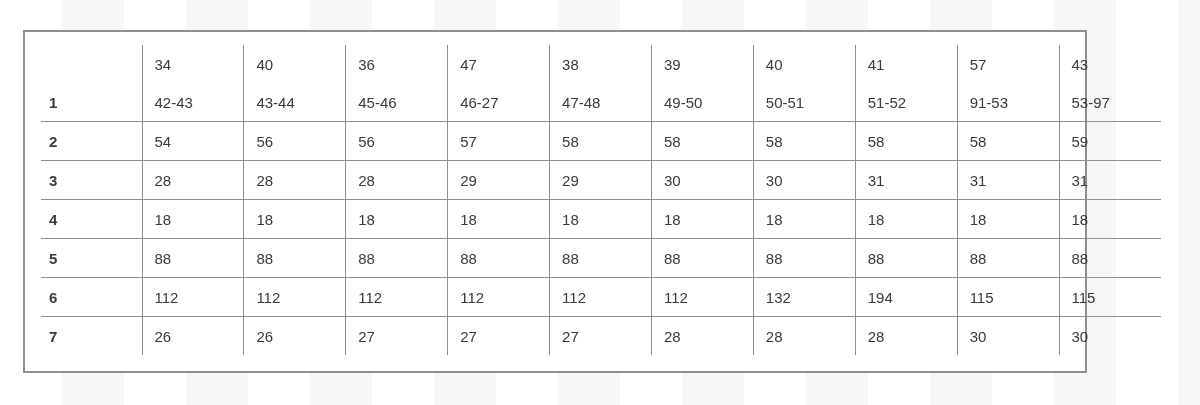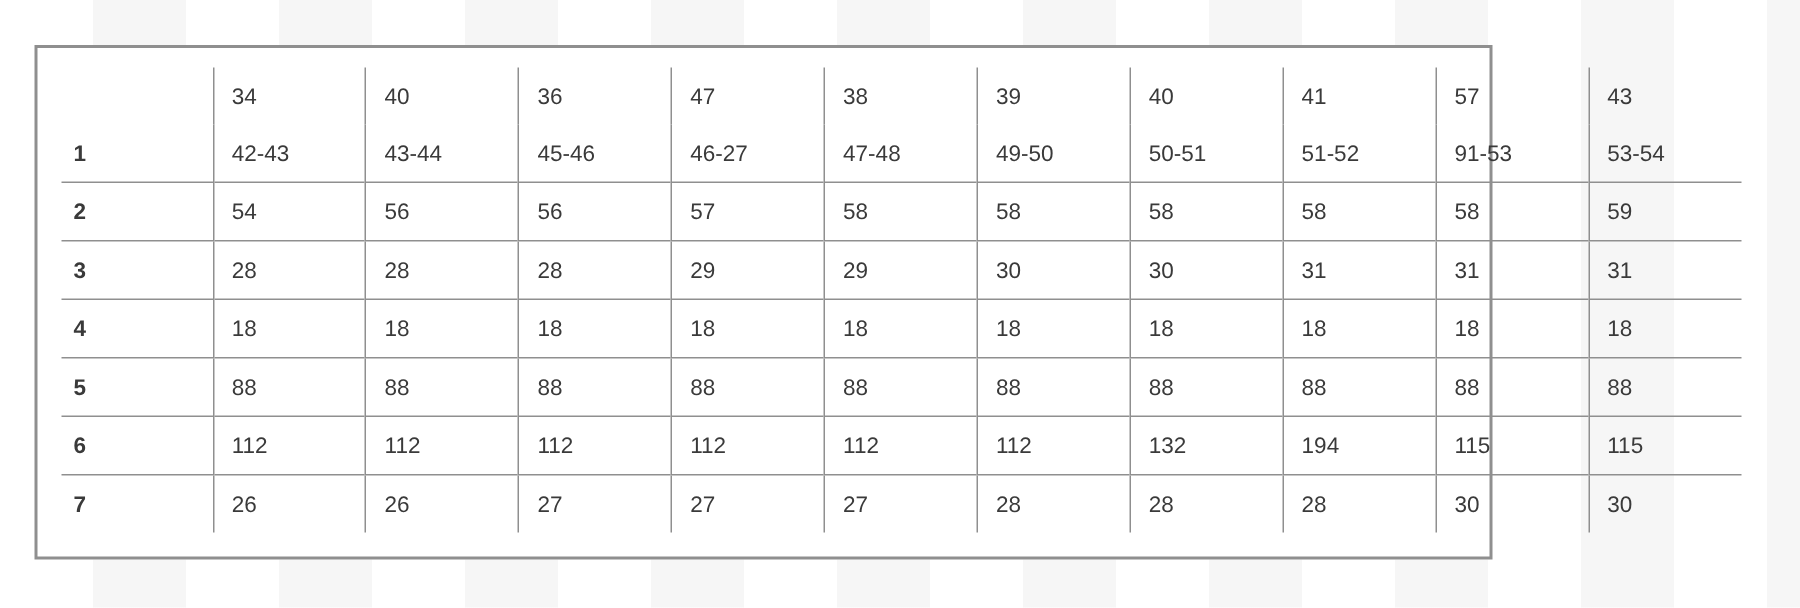--- a/index.html
+++ b/index.html
@@ -8,21 +8,21 @@
     height: 405px;
     position: relative;
     overflow: hidden;
     font-family: "Liberation Sans", "DejaVu Sans", sans-serif;
     background: repeating-linear-gradient(90deg, #ffffff 0 62px, #f6f6f6 62px 124px);
   }
   .panel {
     position: absolute;
     left: 23px;
     top: 30px;
-    width: 972px;
+    width: 1064px;
     height: 343px;
     box-sizing: border-box;
     background: #ffffff;
     border: 2px solid #8f8f8f;
   }
   table.size-table {
     border-collapse: collapse;
     table-layout: fixed;
     position: absolute;
     left: 16px;
@@ -88,21 +88,21 @@
           <td class="row-label">1</td>
           <td>42-43</td>
           <td>43-44</td>
           <td>45-46</td>
           <td>46-27</td>
           <td>47-48</td>
           <td>49-50</td>
           <td>50-51</td>
           <td>51-52</td>
           <td>91-53</td>
-          <td>53-54</td>
+          <td>53-97</td>
         </tr>
         <tr>
           <td class="row-label">2</td>
           <td>54</td>
           <td>56</td>
           <td>56</td>
           <td>57</td>
           <td>58</td>
           <td>58</td>
           <td>58</td>

